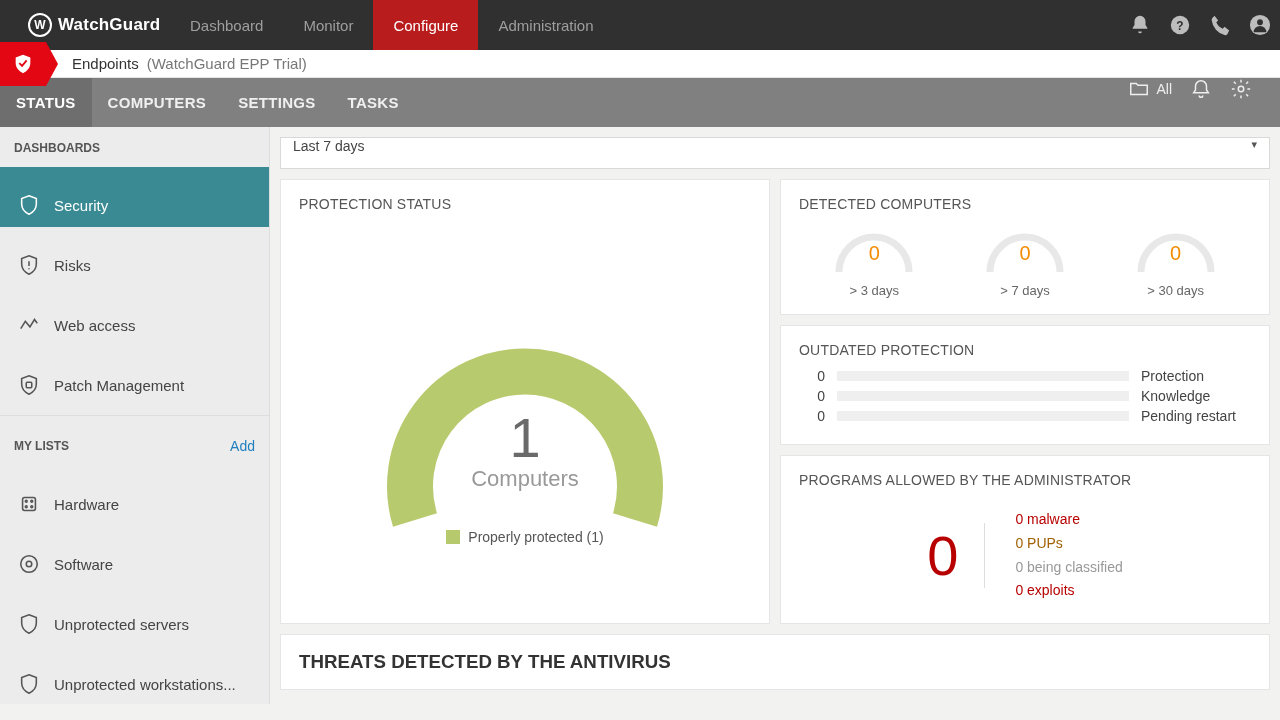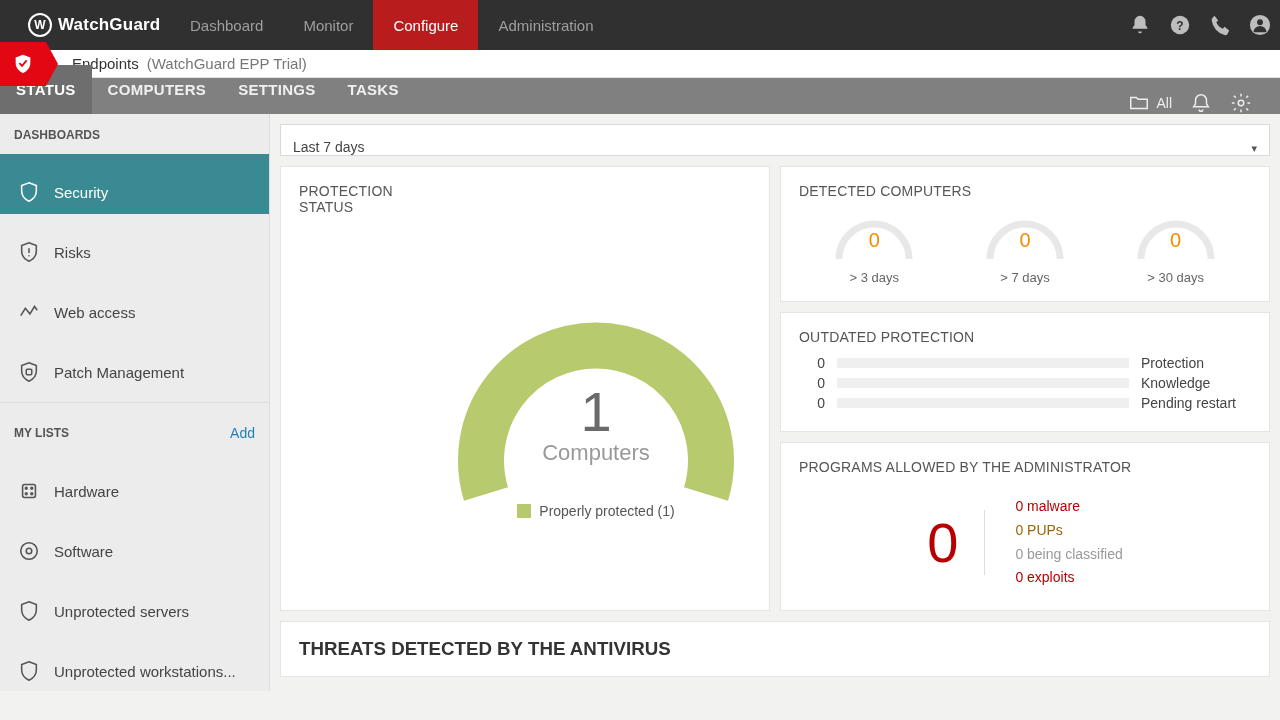--- a/index.html
+++ b/index.html
@@ -17,21 +17,21 @@
 
   
   .crumb-band { height:28px; background:#fff; border-bottom:1px solid #e4e4e4; display:flex; align-items:center;}
   .red-tab { width:46px; height:44px; background:#e30613; display:flex; align-items:center; justify-content:center; position:relative; }
   .red-tab::after { content:""; position:absolute; right:-12px; top:0; border-top:22px solid transparent; border-bottom:22px solid transparent; border-left:12px solid #e30613; }
   .red-tab svg { width:22px; height:22px; fill:#fff; }
   .crumb-band .bc-root { margin-left:26px; font-size:15px; color:#333;}
   .crumb-band .bc-sub { margin-left:8px; font-size:15px; color:#777;}
 
   
-  .subnav { height:36px; background:#808080; display:flex; align-items:flex-end; }
+  .subnav { height:49px; background:#808080; display:flex; align-items:flex-start; }
   .subnav .item { padding:0 16px; height:49px; display:flex; align-items:center; font-size:15px; font-weight:700; color:#f0f0f0; cursor:pointer; letter-spacing:0.3px;}
   .subnav .item.active { background:#6e6e6e; color:#fff; }
   .subnav .spacer { flex:1; }
   .subnav .right { display:flex; align-items:center; gap:18px; padding-right:28px; color:#eee;}
   .subnav .right .grp { display:flex; align-items:center; gap:6px; cursor:pointer; font-size:14px;}
   .subnav svg { width:22px; height:22px; fill:none; stroke:#eee; stroke-width:1.6;}
 
   
   .body-row { display:flex; height:calc(720px - 50px - 44px - 49px); }
 
@@ -40,26 +40,26 @@
   .side-head { padding:14px 14px 12px 14px; font-size:12px; font-weight:700; color:#555; display:flex; justify-content:space-between; align-items:center;}
   .side-head .add { color:#1f7fbf; font-weight:500; font-size:14px; cursor:pointer;}
   .side-item { display:flex; align-items:center; gap:14px; padding:27px 14px 11px 18px; font-size:15px; color:#444; cursor:pointer;}
   .side-item.active { background:#3a8a93; color:#fff;}
   .side-item svg { width:22px; height:22px; stroke:#555; fill:none; stroke-width:1.7;}
   .side-item.active svg { stroke:#fff;}
   .side-sep { height:1px; background:#ddd; margin:8px 0;}
 
   
   .main { flex:1; padding:10px 10px 0 10px; overflow:auto; }
-  .datebar { background:#fff; border:1px solid #d9d9d9; height:32px; display:flex; align-items:flex-end; justify-content:space-between; padding:0 12px; font-size:14px; color:#444; cursor:pointer; margin-bottom:10px;}
+  .datebar { background:#fff; border:1px solid #d9d9d9; height:32px; display:flex; align-items:flex-start; justify-content:space-between; padding:0 12px; font-size:14px; color:#444; cursor:pointer; margin-bottom:10px;}
   .datebar .chev { font-size:11px; color:#555;}
   .grid { display:grid; grid-template-columns: 1fr 1fr; gap:10px; }
   .panel { background:#fff; border:1px solid #e5e5e5; padding:16px 18px; }
   .panel h3 { font-size:14px; font-weight:400; color:#555; letter-spacing:0.2px; margin-bottom:10px;}
-  .panel.tall { grid-row: span 3; display:flex; flex-direction:row;}
+  .panel.tall { grid-row: span 3; display:flex; flex-direction:column;}
   
   
   .gauge-wrap { flex:1; display:flex; flex-direction:column; align-items:center; justify-content:center; }
   .gauge { width:310px; height:220px; position:relative;}
   .gauge svg { width:310px; height:310px; position:absolute; top:0; left:0;}
   .gauge-center { position:absolute; top:120px; left:0; width:100%; text-align:center;}
   .gauge-center .n { font-size:56px; color:#6a6a6a; font-weight:400;}
   .gauge-center .l { font-size:22px; color:#999; margin-top:-4px;}
   .legend { display:flex; align-items:center; gap:8px; font-size:14px; color:#555; margin-top:24px;}
   .legend .sw { width:14px; height:14px; background:#b7c96d;}

